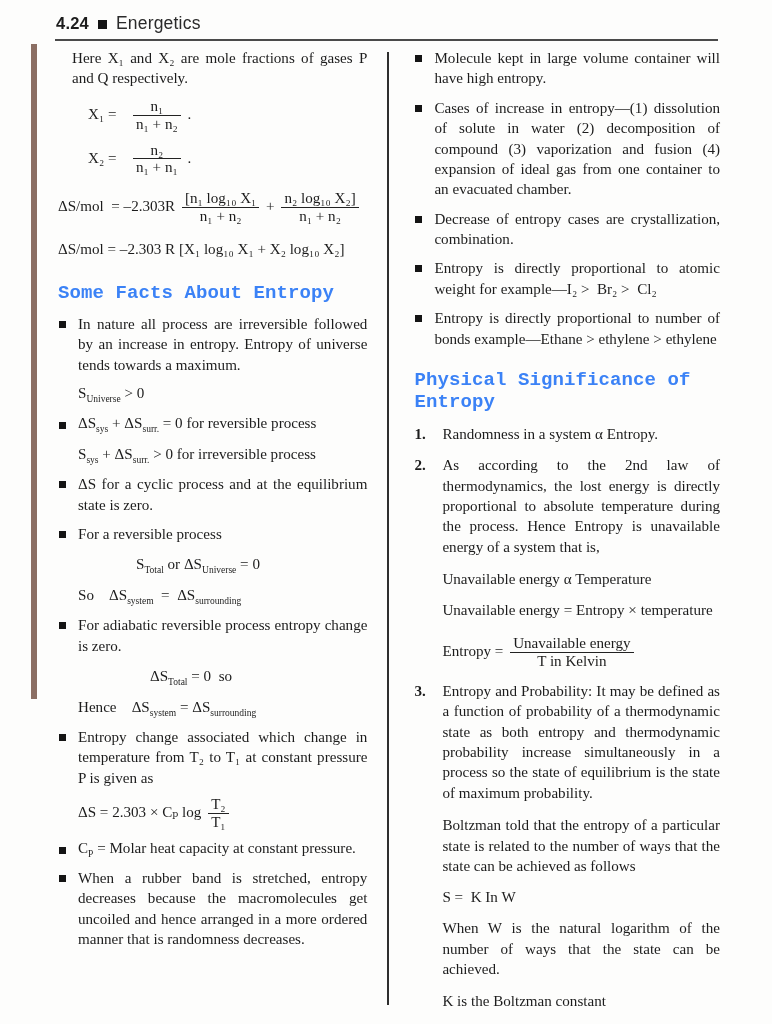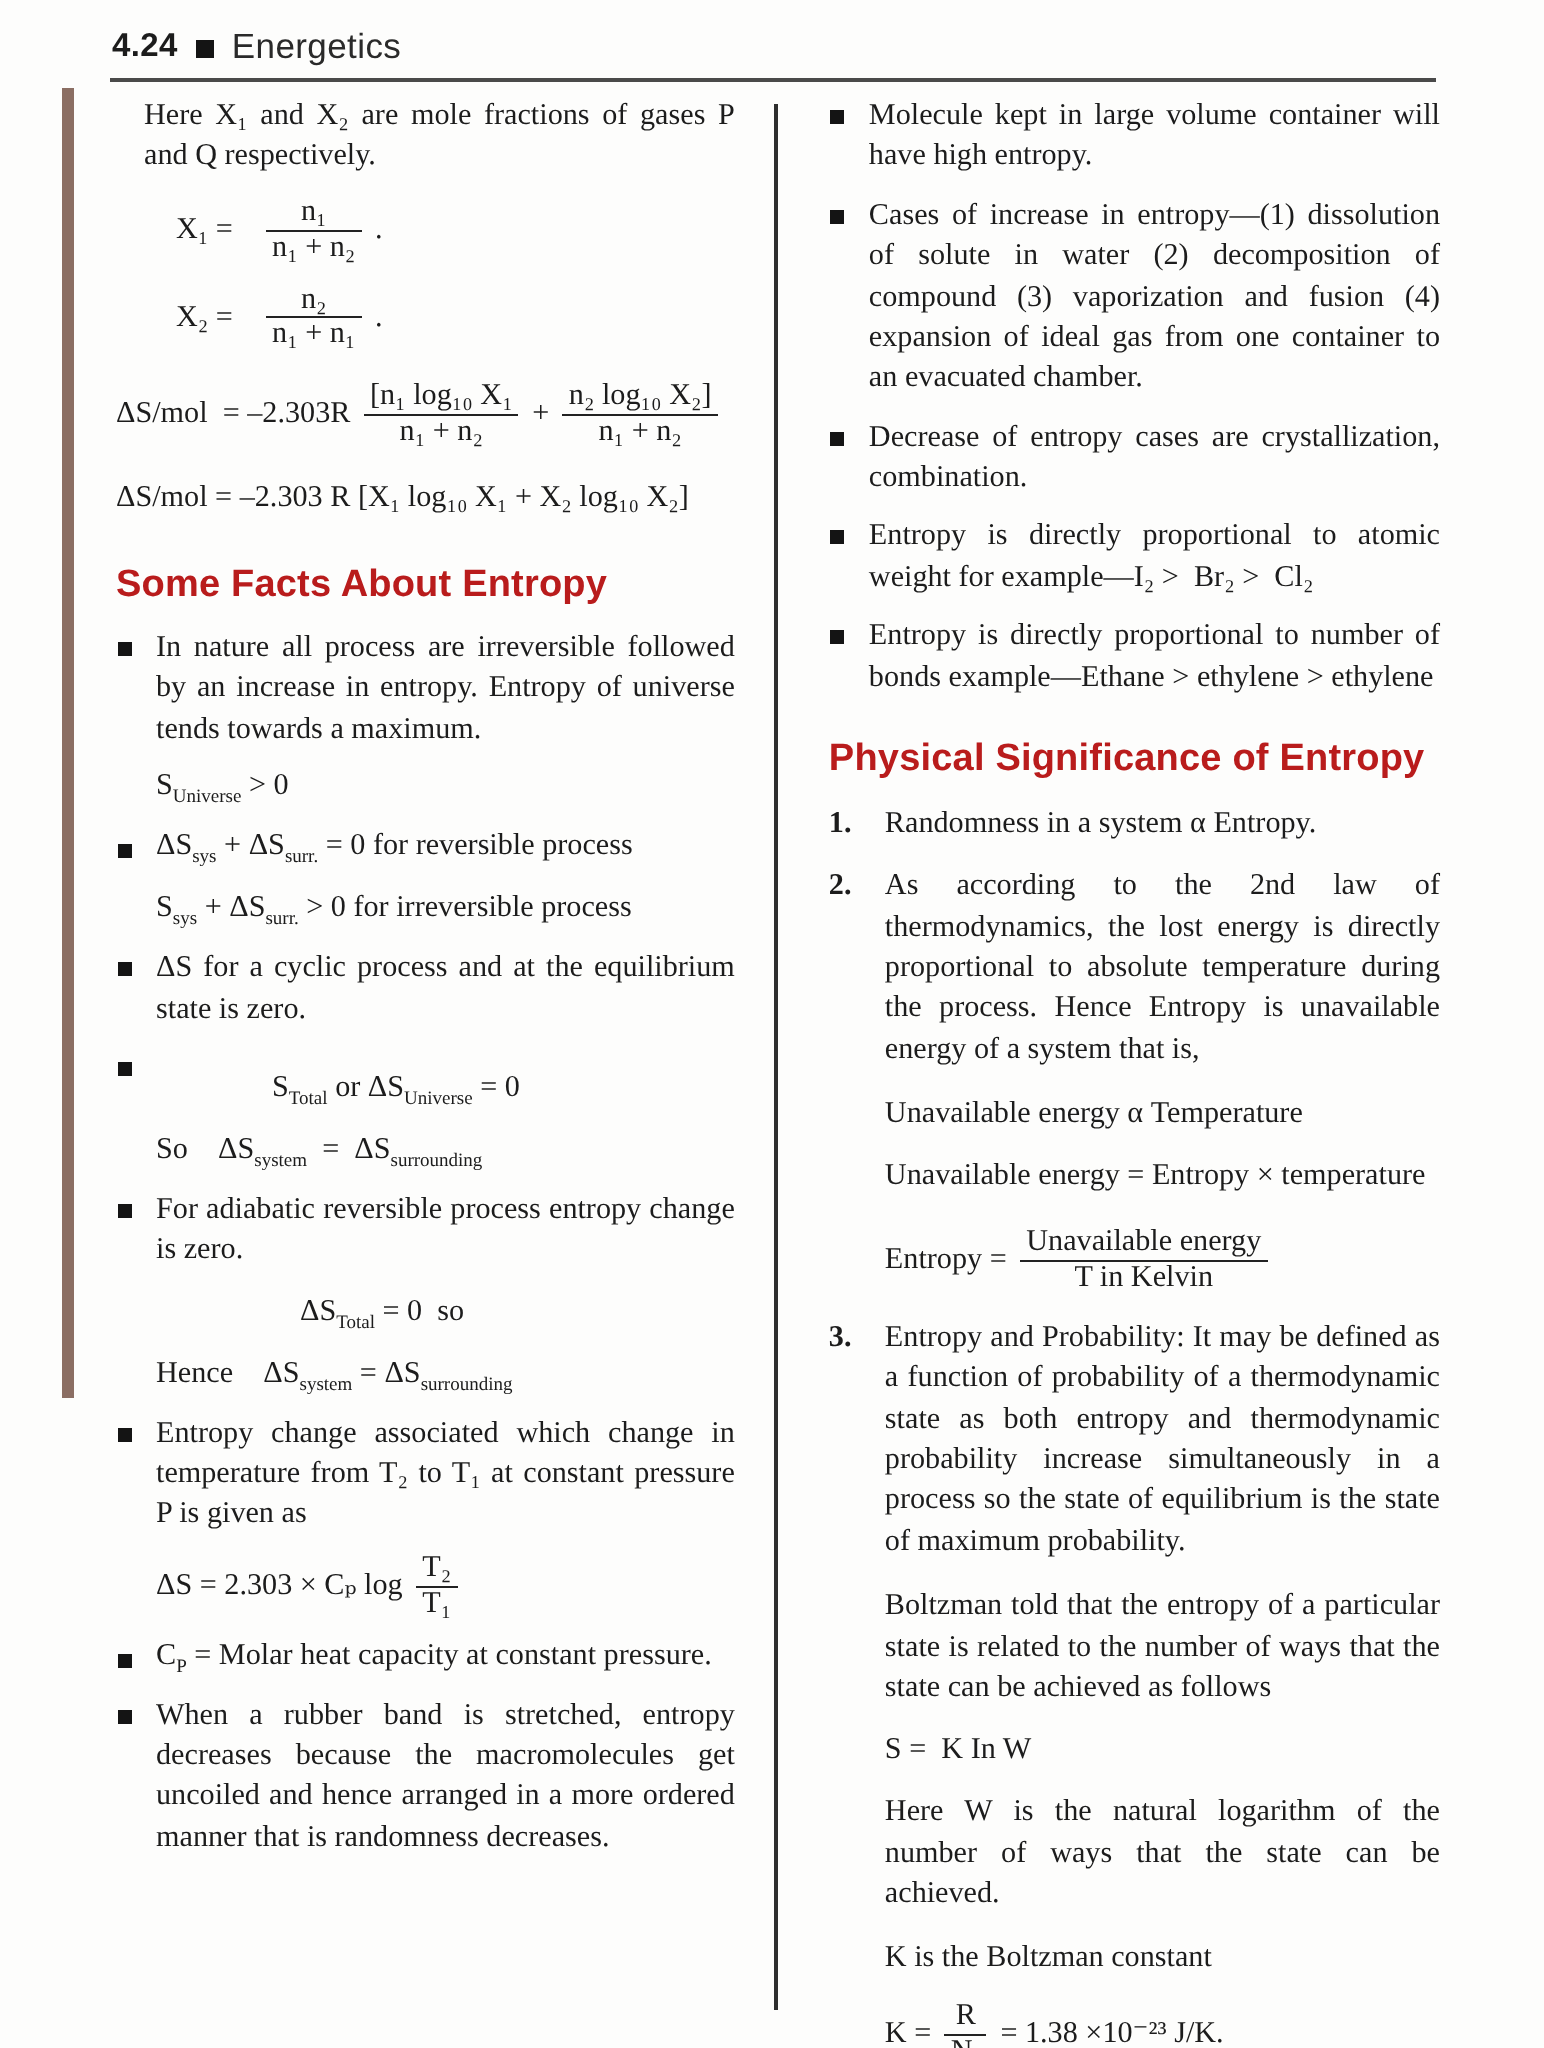--- a/index.html
+++ b/index.html
@@ -16,22 +16,22 @@
   .chapter{font-size:17.5px;color:#2a2a2a;letter-spacing:.2px;}
   .headrule{position:absolute;top:39px;left:55px;width:663px;height:2.4px;background:#4a4a4a;}
   .gutter-strip{position:absolute;top:44px;left:31px;width:6px;height:655px;background:#6e4a3c;opacity:.8;}
   .coldivider{position:absolute;top:52px;left:387px;width:2px;height:953px;background:#2e2e2e;}
   
   .cols{position:absolute;top:48px;left:58px;width:662px;display:flex;gap:25px;}
   .col-left{width:322px;margin-right:22px;}
   .col-right{width:318px;}
   .body{font-size:15.1px;line-height:1.35;text-align:justify;text-align-last:left;margin:0;}
   .indented{padding-left:14px;}
-  .sechead{font-family:Liberation Sans, sans-serif;font-weight:700;
-    font-size:19px;color:#b91c1c;margin:18px 0 10px 0;letter-spacing:.1px;}
+  .sechead{font-family:Liberation Mono, monospace;font-weight:700;
+    font-size:19px;color:#3b82f6;margin:18px 0 10px 0;letter-spacing:.1px;}
   
   .bullet{display:flex;margin:9px 0 9px 0;}
   .sq{flex:0 0 auto;width:7px;height:7px;background:#141414;margin:7px 12px 0 1px;}
   .bullet-body{flex:1 1 auto;min-width:0;}
   
   .numitem{display:flex;margin:11px 0;}
   .num-label{flex:0 0 28px;font-weight:700;font-size:15.1px;line-height:1.35;}
   
   .eqrow{font-size:15.1px;margin:9px 0;white-space:nowrap;}
   .eqrow .gap{display:inline-block;width:6px;}
@@ -119,20 +119,21 @@
       </div>
 
       <div class="bullet">
         <span class="sq"></span>
         <p class="body">ΔS for a cyclic process and at the equilibrium state is zero.</p>
       </div>
 
       <div class="bullet">
         <span class="sq"></span>
         <div class="bullet-body">
+          <p class="body">For a reversible process</p>
           <div class="eqrow ind-c" style="margin:12px 0 0 0;"><span>S</span><span class="sub">Total</span><span> or ΔS</span><span class="sub">Universe</span><span> = 0</span></div>
           <div class="eqrow" style="margin:12px 0 0 0;"><span>So&nbsp;&nbsp;&nbsp;&nbsp;ΔS</span><span class="sub">system</span><span>&nbsp; =&nbsp; ΔS</span><span class="sub">surrounding</span></div>
         </div>
       </div>
 
       <div class="bullet">
         <span class="sq"></span>
         <div class="bullet-body">
           <p class="body">For adiabatic reversible process  entropy change is zero.</p>
           <div class="eqrow ind-d" style="margin:12px 0 0 0;"><span>ΔS</span><span class="sub">Total</span><span> = 0&nbsp; so</span></div>
@@ -216,21 +217,21 @@
           </div>
         </div>
       </div>
 
       <div class="numitem">
         <span class="num-label">3.</span>
         <div class="bullet-body">
           <p class="body">Entropy and Probability: It may be defined as a function of probability of a thermodynamic state as both entropy and thermodynamic probability increase simultaneously in a process so the state of equilibrium is the state of maximum probability.</p>
           <p class="body" style="margin-top:12px;">Boltzman told that the entropy of a particular state is related to the number of ways that the state can be achieved as follows</p>
           <div class="eqrow" style="margin:13px 0 0 0;">S =&nbsp; K In W</div>
-          <p class="body" style="margin-top:12px;">Here W is the natural logarithm of the number of ways that the state can be achieved.</p>
+          <p class="body" style="margin-top:12px;">When W is the natural logarithm of the number of ways that the state can be achieved.</p>
           <p class="body" style="margin-top:12px;">K is the Boltzman constant</p>
           <div class="eqrow" style="margin:10px 0 0 0;">
             <span>K =</span>
             <span class="frac">
               <span class="num">R</span>
               <span class="den">Nₐ</span>
             </span>
             <span>= 1.38 ×10⁻²³ J/K.</span>
           </div>
         </div>

